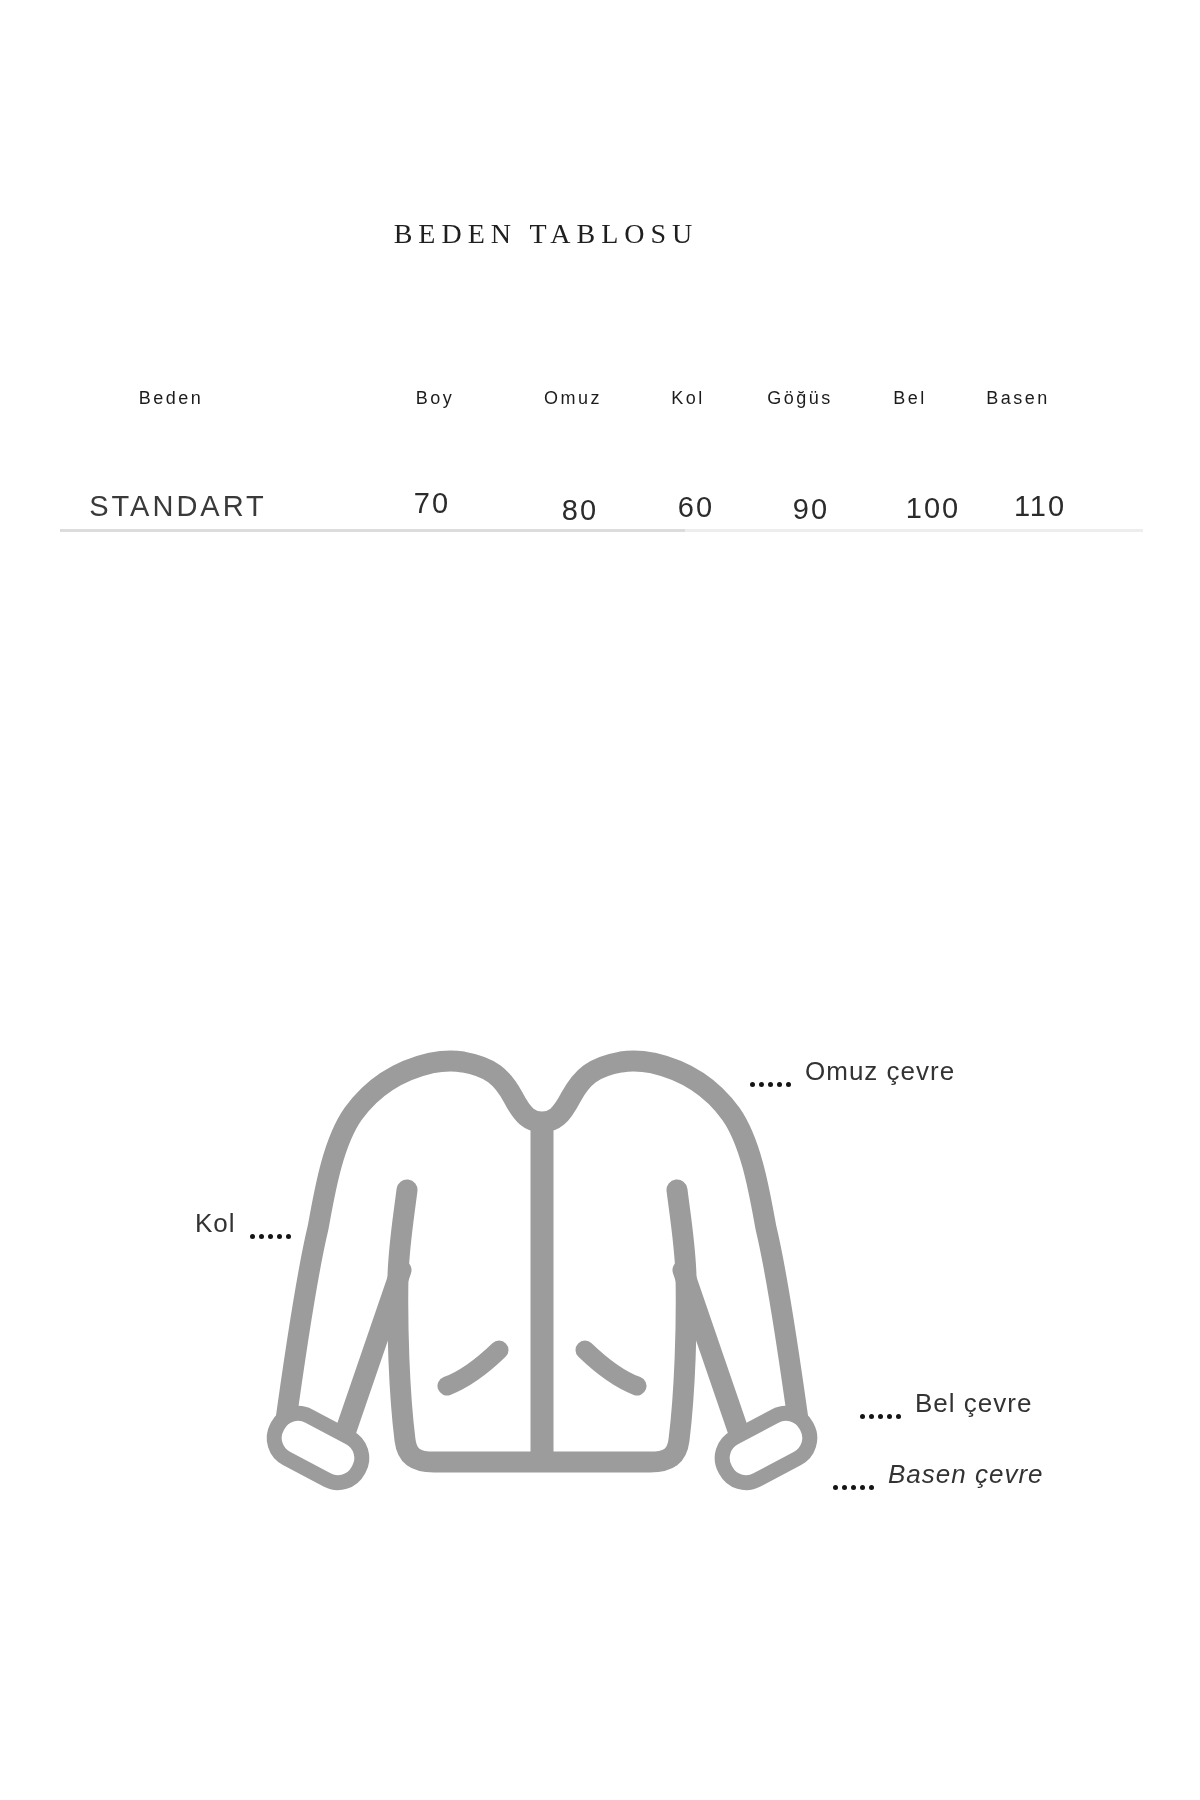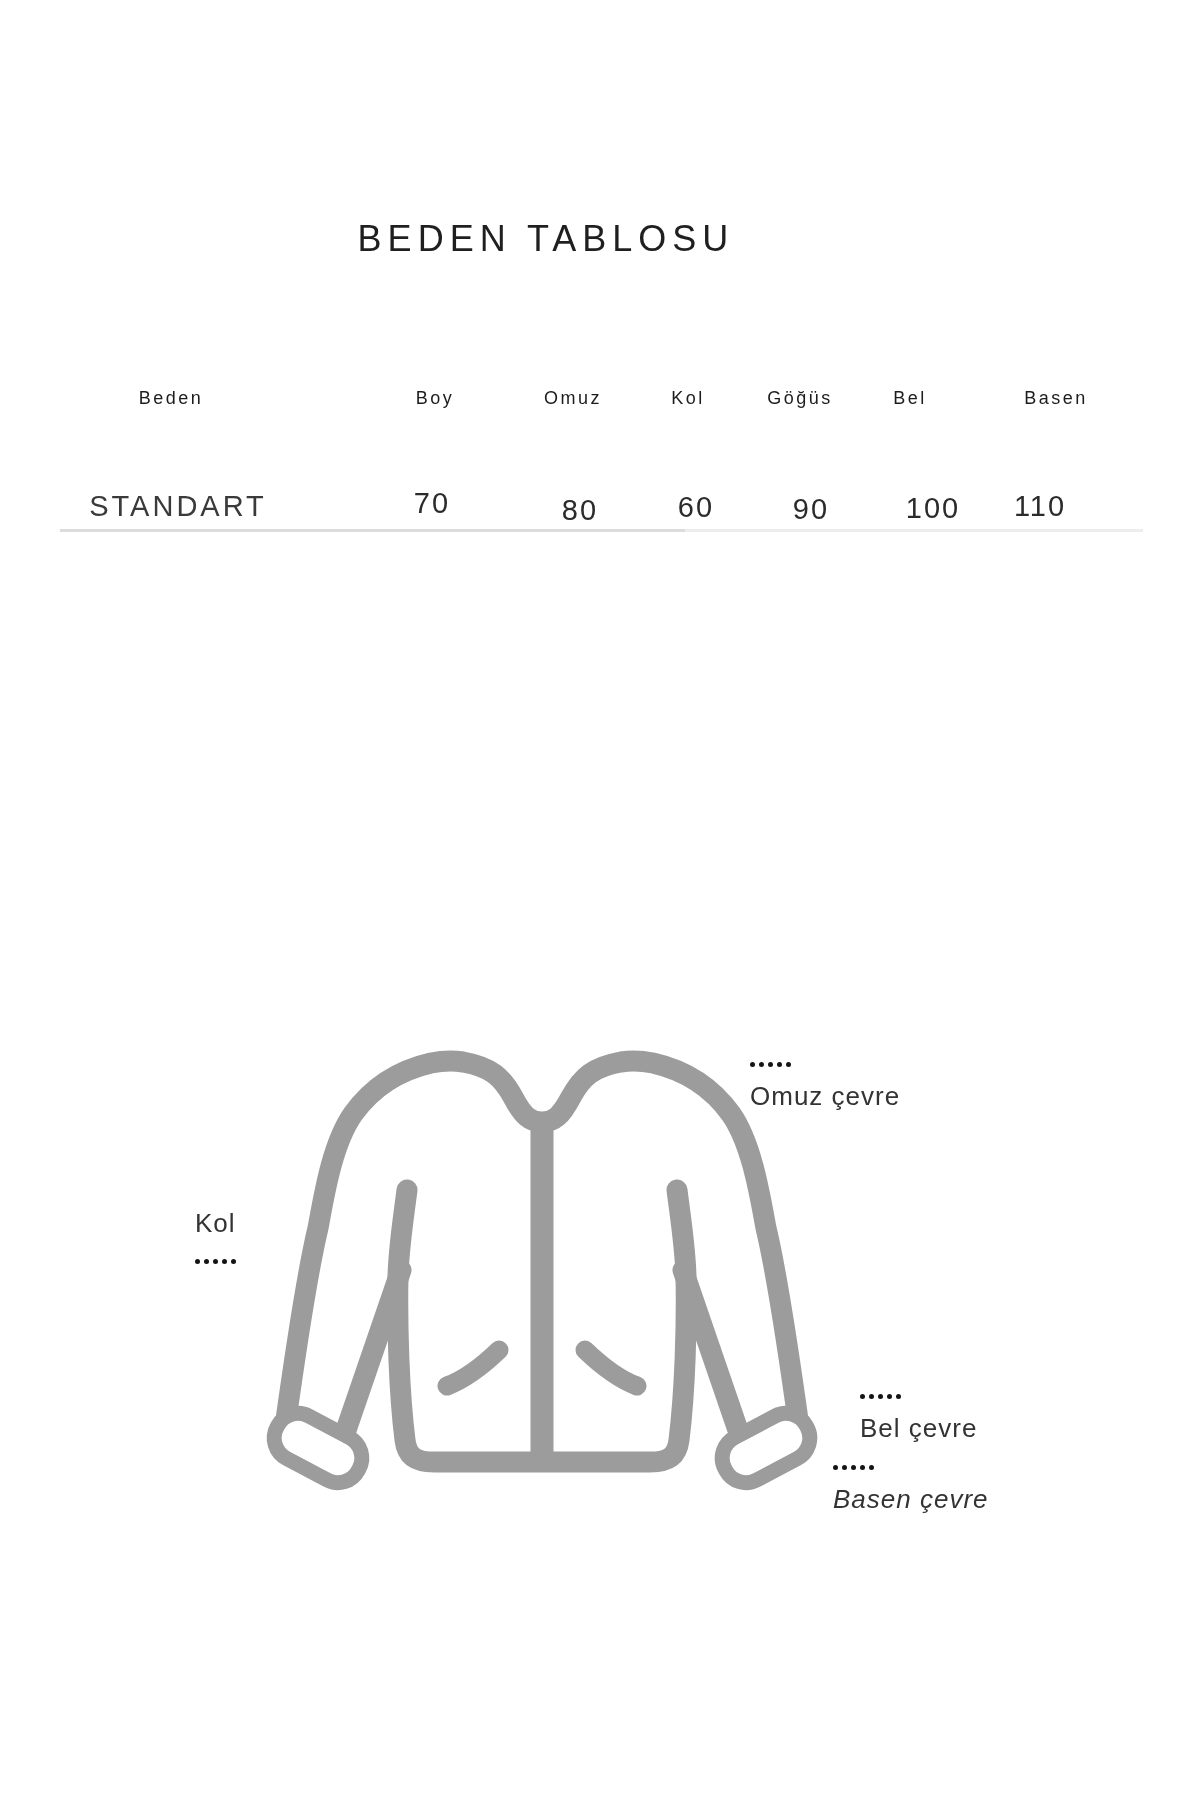--- a/index.html
+++ b/index.html
@@ -10,22 +10,23 @@
     font-family:"Liberation Sans", sans-serif;
     overflow:hidden;
   }
   .abs{position:absolute;white-space:nowrap;}
   .center-x{transform:translateX(-50%);}
 
   
   .title{
     left:0;top:218px;width:1092px;
     text-align:center;
-    font-size:36px;letter-spacing:6px;
+    font-size:28px;letter-spacing:6px;
     color:#1f1f1f;
+    font-family:Liberation Serif, serif;
   }
 
   
   .th{
     top:385px;
     font-size:18px;letter-spacing:2.5px;
     color:#1c1c1c;line-height:26px;
   }
 
   
@@ -43,22 +44,22 @@
   
   .note{
     left:140px;top:834px;width:860px;
     text-align:center;
     font-size:28px;letter-spacing:1px;
     color:#3a3a3a;
   }
 
   
   .dlabel{
-    display:flex;align-items:flex-start;gap:14px;
-    font-size:26px;letter-spacing:1px;color:#333333;flex-direction:column;
+    display:flex;align-items:flex-end;gap:14px;
+    font-size:26px;letter-spacing:1px;color:#333333;
   }
   .dots{display:flex;align-items:center;gap:4px;padding-top:6px;}
   .dots i{
     display:block;width:5px;height:5px;border-radius:50%;
     background:#141414;
   }
 
   svg{position:absolute;}
 </style>
 </head>
@@ -67,21 +68,21 @@
 <div id="canvas">
 
   <div class="abs title">BEDEN TABLOSU</div>
 
   <div class="abs th center-x" style="left:171px;">Beden</div>
   <div class="abs th center-x" style="left:435px;">Boy</div>
   <div class="abs th center-x" style="left:573px;">Omuz</div>
   <div class="abs th center-x" style="left:688px;">Kol</div>
   <div class="abs th center-x" style="left:800px;">Göğüs</div>
   <div class="abs th center-x" style="left:910px;">Bel</div>
-  <div class="abs th center-x" style="left:1056px;">Basen</div>
+  <div class="abs th center-x" style="left:1018px;">Basen</div>
 
   <div class="abs td size-name center-x" style="left:178px;top:492px;">STANDART</div>
   <div class="abs td center-x" style="left:432px;top:489px;">70</div>
   <div class="abs td center-x" style="left:580px;top:496px;">80</div>
   <div class="abs td center-x" style="left:696px;top:493px;">60</div>
   <div class="abs td center-x" style="left:811px;top:495px;">90</div>
   <div class="abs td center-x" style="left:933px;top:494px;">100</div>
   <div class="abs td center-x" style="left:1040px;top:492px;">110</div>
 
   <div class="abs sep left"></div>

